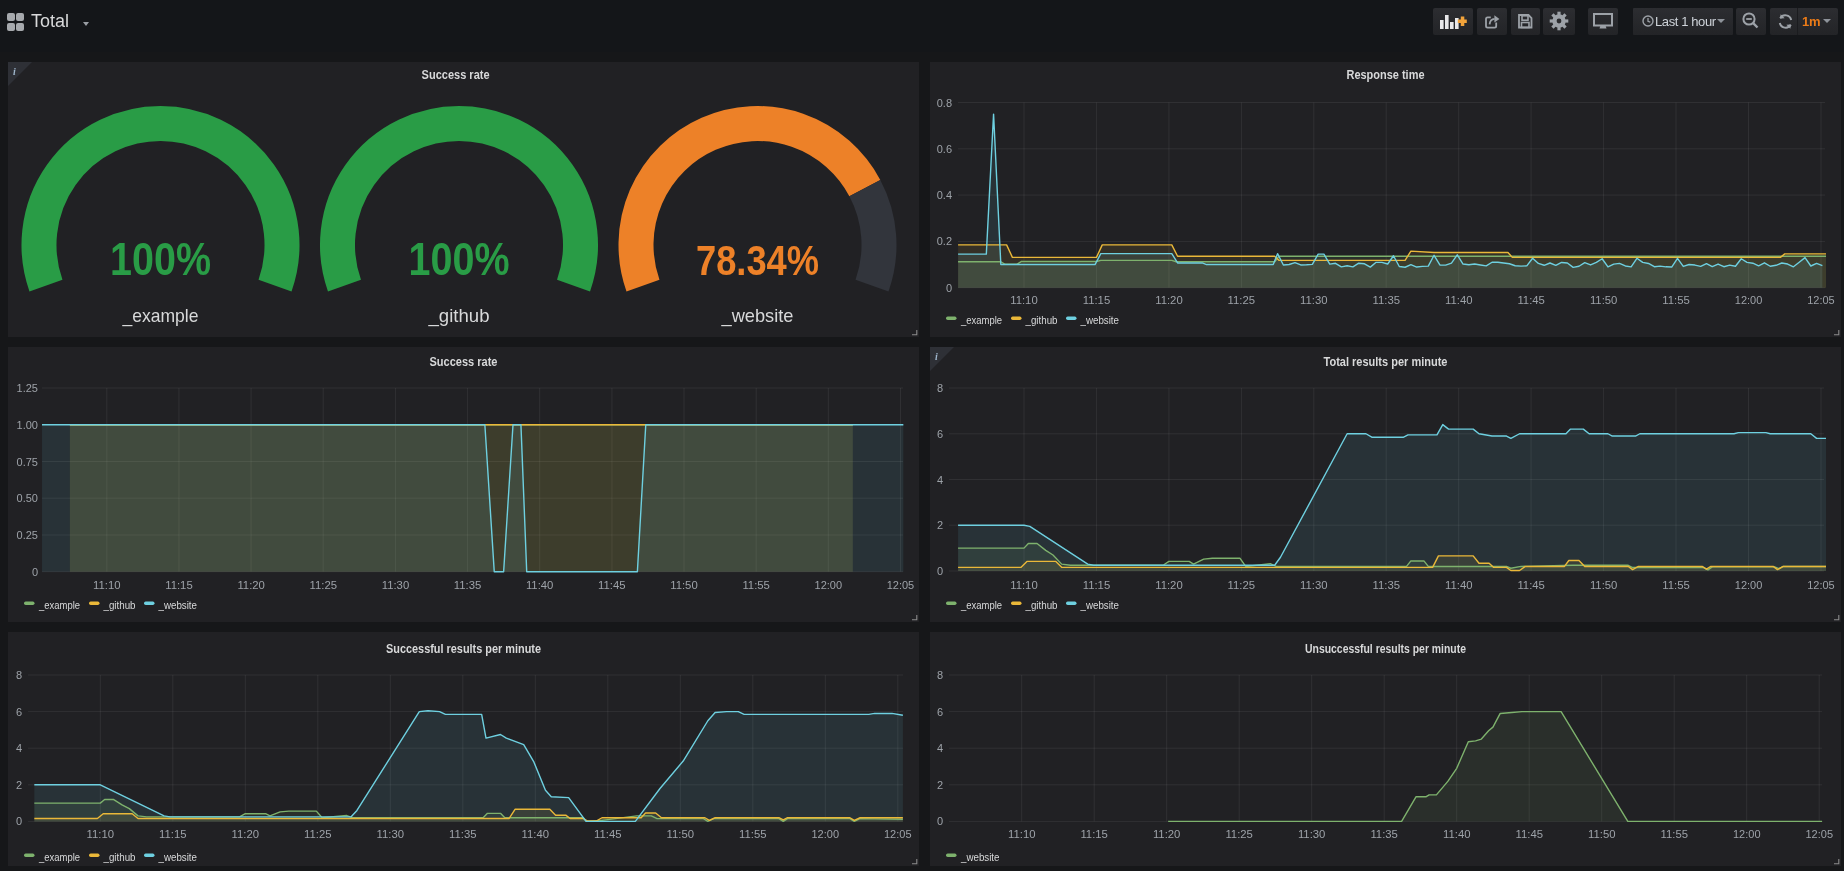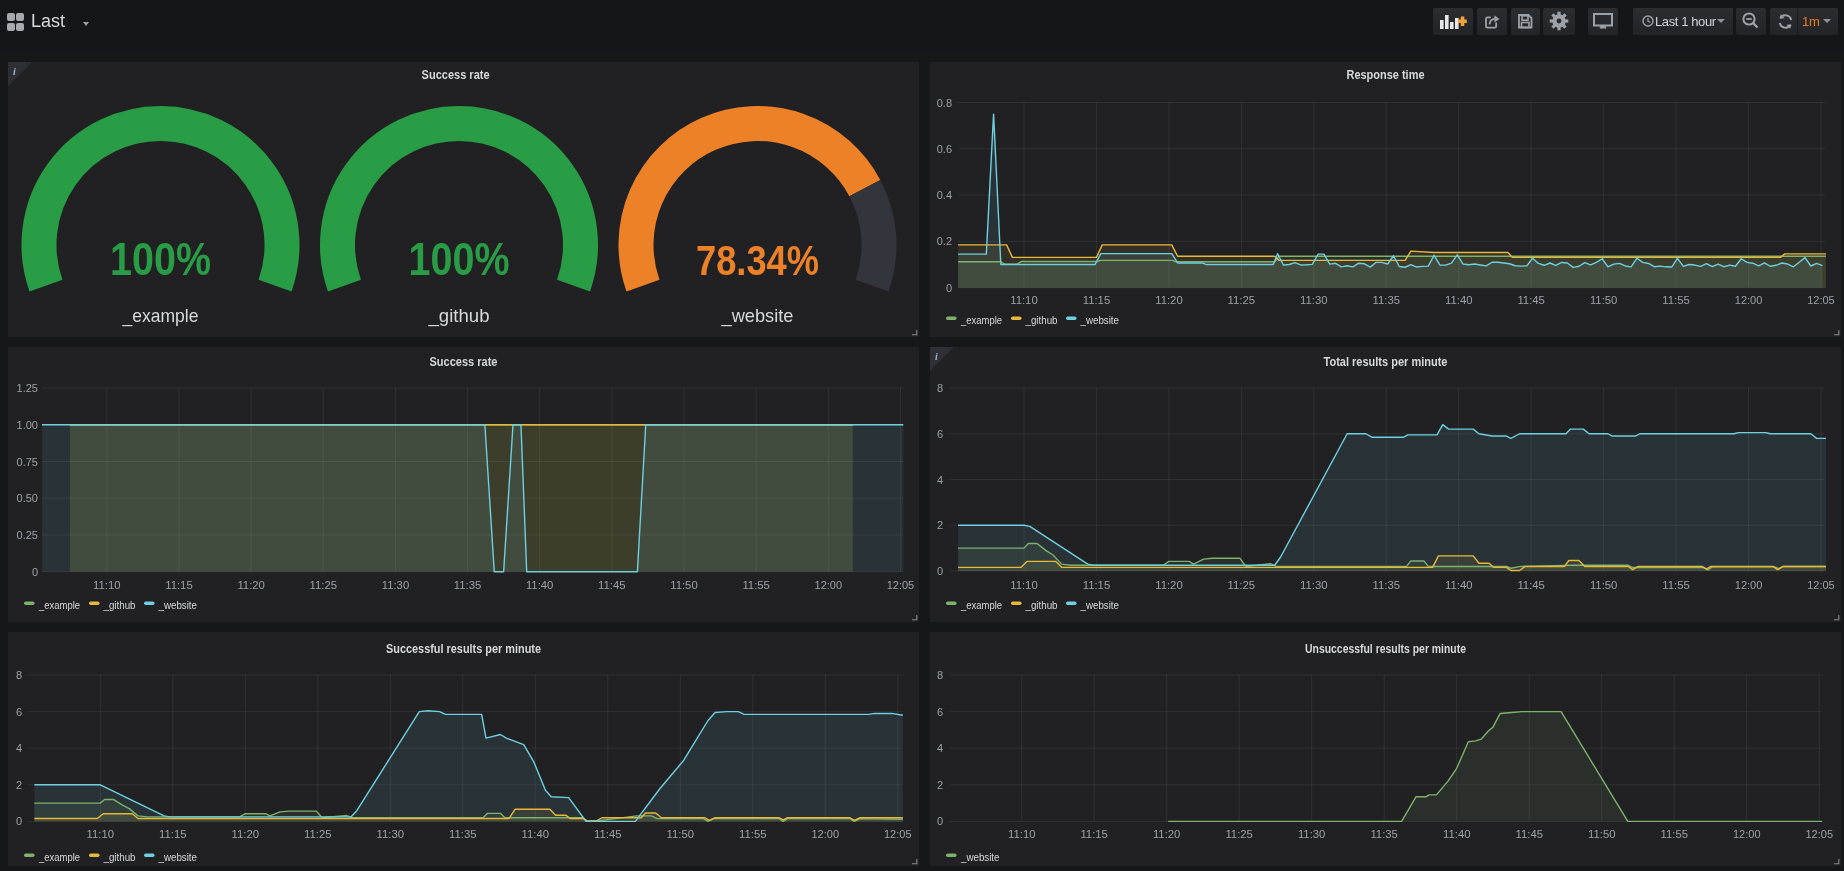--- a/index.html
+++ b/index.html
@@ -1,21 +1,21 @@
 <!DOCTYPE html>
 <html><head><meta charset="utf-8"><style>
 html,body{margin:0;padding:0;width:1844px;height:871px;background:#161719;overflow:hidden;font-family:"Liberation Sans",sans-serif;}
 .panel{position:absolute;background:#212124;}
 </style></head><body>
 <div style="position:absolute;left:0;top:0;width:1844px;height:52px;background:#141619">
 <div style="position:absolute;left:6.5px;top:13px;width:8.2px;height:8.2px;background:#a6a9ad;border-radius:2px"></div>
 <div style="position:absolute;left:16px;top:13px;width:8.2px;height:8.2px;background:#a6a9ad;border-radius:2px"></div>
 <div style="position:absolute;left:6.5px;top:22.5px;width:8.2px;height:8.2px;background:#a6a9ad;border-radius:2px"></div>
 <div style="position:absolute;left:16px;top:22.5px;width:8.2px;height:8.2px;background:#a6a9ad;border-radius:2px"></div>
-<div style="position:absolute;left:31px;top:11px;font-size:18px;color:#d8d9da">Last</div>
+<div style="position:absolute;left:31px;top:11px;font-size:18px;color:#d8d9da">Total</div>
 <div style="position:absolute;left:82.5px;top:21.5px;width:0;height:0;border-left:3.4px solid transparent;border-right:3.4px solid transparent;border-top:4.5px solid #9a9ea4"></div>
 <div style="position:absolute;left:1432.5px;top:7.5px;width:40.5px;height:27px;background:linear-gradient(180deg,#2c2d31,#232427);border-radius:2px">
       <svg width="30" height="21" viewBox="0 0 30 21" style="position:absolute;left:6px;top:3px">
         <rect x="1" y="9" width="3.6" height="9" fill="#e8e8ea"></rect>
         <rect x="6" y="4" width="3.6" height="14" fill="#e8e8ea"></rect>
         <rect x="11" y="11" width="3.6" height="7" fill="#e8e8ea"></rect>
         <rect x="16" y="7" width="3.6" height="11" fill="#e8e8ea"></rect>
         <path d="M 22 8.5 L 25 8.5 L 25 5.5 L 28.5 5.5 L 28.5 8.5 L 31 8.5 L 31 12 L 28.5 12 L 28.5 15 L 25 15 L 25 12 L 22 12 Z" fill="#f2a33a" transform="translate(-3.2,0)"></path>
       </svg>
     </div>
@@ -71,21 +71,21 @@
       </svg>
     </div>
 <div style="position:absolute;left:1770px;top:7.5px;width:68px;height:27px;background:linear-gradient(180deg,#2c2d31,#232427);border-radius:2px">
       <svg width="17" height="17" viewBox="0 0 17 17" style="position:absolute;left:7px;top:5px">
         <path d="M 14.2 7 A 6 6 0 0 0 3.2 5.2" fill="none" stroke="#9da2a8" stroke-width="2"></path>
         <path d="M 3.6 1.2 L 3.2 5.6 L 7.6 5.2 Z" fill="#9da2a8"></path>
         <path d="M 2.8 10 A 6 6 0 0 0 13.8 11.8" fill="none" stroke="#9da2a8" stroke-width="2"></path>
         <path d="M 13.4 15.8 L 13.8 11.4 L 9.4 11.8 Z" fill="#9da2a8"></path>
       </svg>
       <div style="position:absolute;left:27px;top:0px;width:1px;height:27px;background:#1b1c1f"></div>
-      <div style="position:absolute;left:32px;top:6px;font-size:13px;font-weight:normal;letter-spacing:-0.3px;color:#eb7b18">1m</div>
+      <div style="position:absolute;left:32px;top:6px;font-size:13px;font-weight:bold;letter-spacing:-0.3px;color:#eb7b18">1m</div>
       <div style="position:absolute;left:53px;top:11.5px;width:0;height:0;border-left:4.5px solid transparent;border-right:4.5px solid transparent;border-top:4.5px solid #8e939a"></div>
     </div>
 </div>
 <div class="panel" style="left:8px;top:62px;width:911px;height:275px">
     <svg width="911" height="275" viewBox="0 0 911 275" font-family="Liberation Sans, sans-serif" style="position:absolute;left:0;top:0">
 <path d="M 37.97 223.56 A 121.5 121.5 0 1 1 267.03 223.56" fill="none" stroke="#299c46" stroke-width="35"></path>
 <text x="102.0" y="213" font-size="47" font-weight="bold" fill="#299c46" textLength="101" lengthAdjust="spacingAndGlyphs">100%</text>
 <path d="M 336.47 223.56 A 121.5 121.5 0 1 1 565.53 223.56" fill="none" stroke="#299c46" stroke-width="35"></path>
 <text x="400.5" y="213" font-size="47" font-weight="bold" fill="#299c46" textLength="101" lengthAdjust="spacingAndGlyphs">100%</text>
 <path d="M 634.97 223.56 A 121.5 121.5 0 0 1 856.84 126.08" fill="none" stroke="#ED8128" stroke-width="35"></path>

